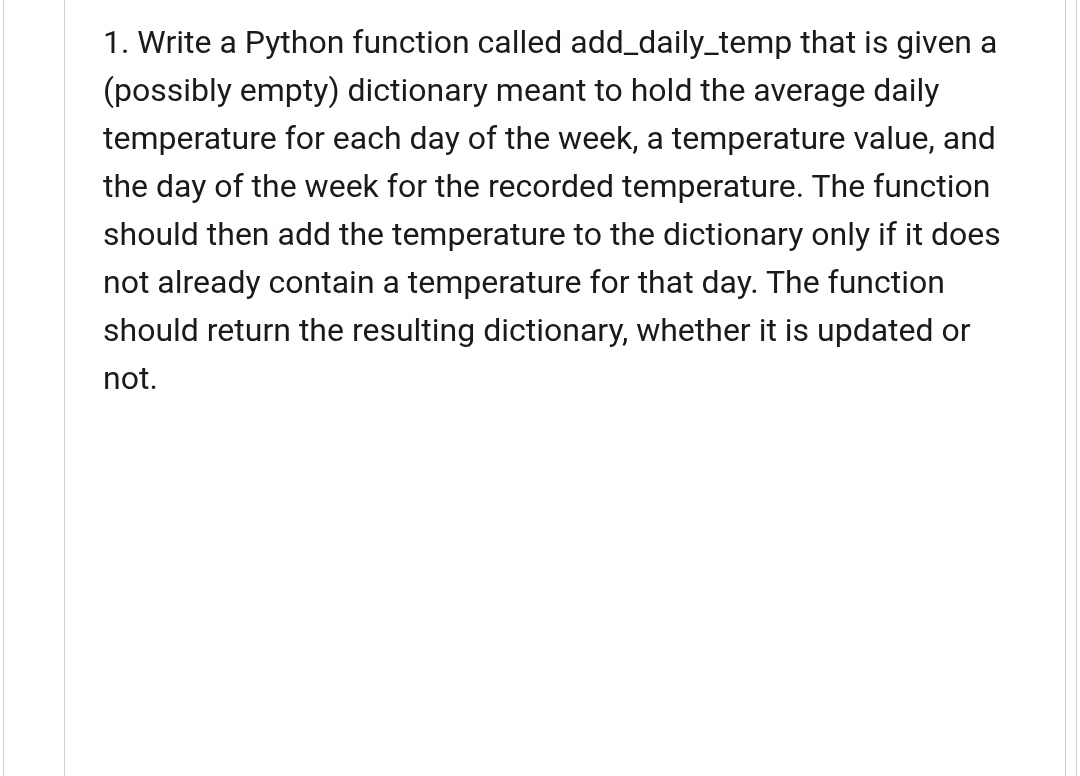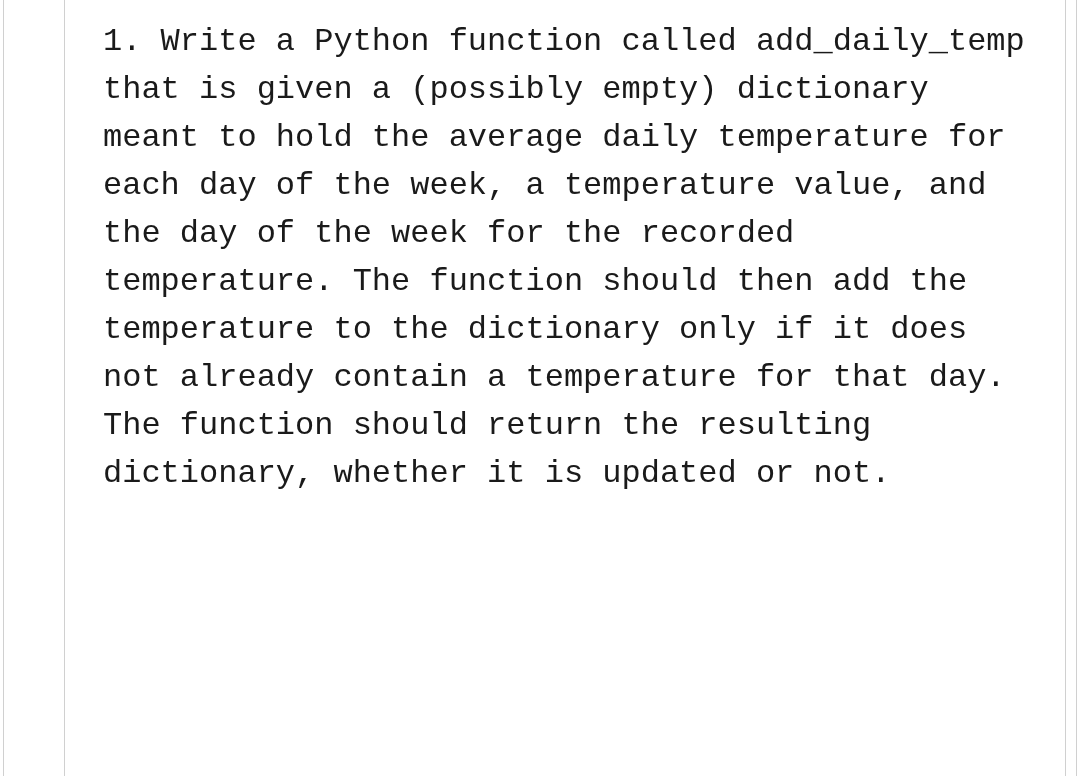--- a/index.html
+++ b/index.html
@@ -46,21 +46,20 @@
       height: 100%;
       background: #d0d0d0;
     }
     .content-cell {
       position: absolute;
       left: 65px;
       top: 0;
       right: 15px;
       bottom: 0;
       padding: 18px 38px 18px 38px;
-      font-family: Liberation Mono, monospace;
     }
     .question-text {
       font-size: 32px;
       line-height: 1.5;
       color: #1a1a1a;
       font-weight: 400;
       letter-spacing: 0px;
     }
   </style>
 </head>

